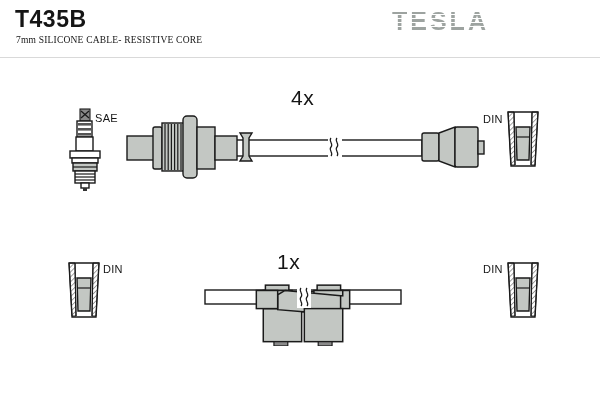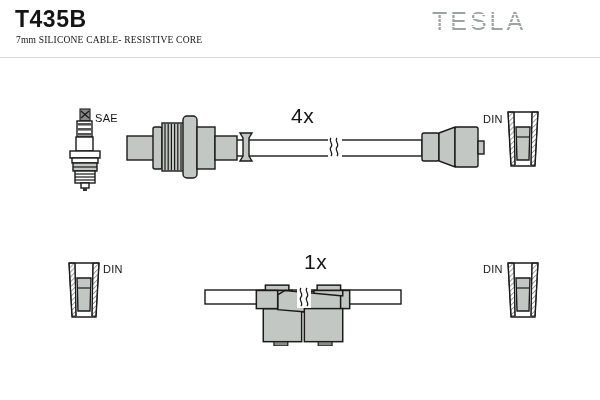--- a/index.html
+++ b/index.html
@@ -11,23 +11,23 @@
   }
   html,body{margin:0;padding:0;background:#fff;}
   .stage{
     position:relative;width:600px;height:400px;background:#fff;overflow:hidden;
     font-family:"Liberation Sans",sans-serif;color:#151515;
   }
   .abs{position:absolute;}
   .part-number{left:15px;top:6px;font-size:23px;font-weight:700;letter-spacing:.5px;}
   .subtitle{left:16px;top:35px;font-size:9.5px;font-weight:400;letter-spacing:.2px;font-family:Liberation Serif, serif;}
   .brand{
-    left:392px;top:7px;font-size:25px;font-weight:400;letter-spacing:3px;
+    left:392px;top:7px;font-size:25px;font-weight:700;letter-spacing:3px;
     background:repeating-linear-gradient(to bottom,var(--brand-gray) 0px,var(--brand-gray) 2.6px,#ffffff 2.6px,#ffffff 4.1px);
-    -webkit-background-clip:text;background-clip:text;color:transparent;margin-left:40px;
+    -webkit-background-clip:text;background-clip:text;color:transparent;
   }
   .divider{left:0;top:57px;width:600px;height:1px;background:var(--divider-gray);}
   .conn-label{font-size:11px;font-weight:400;letter-spacing:.3px;}
   .qty-label{font-size:21px;font-weight:500;letter-spacing:.5px;}
   
   .sg{fill:var(--connector-gray);stroke:var(--outline-black);stroke-width:1.4;}
   .sw{fill:#ffffff;stroke:var(--outline-black);stroke-width:1.4;}
   .sl{stroke:var(--outline-black);stroke-width:1.2;fill:none;}
   .sd{fill:var(--connector-gray-dark);stroke:var(--outline-black);stroke-width:1.1;}
   .sh{fill:url(#hatch);stroke:var(--outline-black);stroke-width:.9;}
@@ -87,21 +87,21 @@
       <line class="sl" x1="9" y1="63" x2="33" y2="63"></line>
       <rect class="sw" x="11" y="67" width="20" height="12"></rect>
       <line class="sl" x1="11" y1="70" x2="31" y2="70"></line>
       <line class="sl" x1="11" y1="73" x2="31" y2="73"></line>
       <line class="sl" x1="11" y1="76" x2="31" y2="76"></line>
       <rect class="sw" x="17" y="79" width="8" height="5"></rect>
       <rect x="19" y="84" width="4" height="3" fill="#333"></rect>
     </svg>
     <span class="abs conn-label" style="left:95px;top:112px">SAE</span>
 
-    <span class="abs qty-label" style="left:291px;top:104px">4x</span>
+    <span class="abs qty-label" style="left:291px;top:86px">4x</span>
 
     <svg class="abs" style="left:125px;top:103px" width="420" height="80" viewBox="0 0 420 80">
 
       <rect class="sw" x="110" y="37" width="187" height="16"></rect>
 
       <rect class="sg" x="2" y="33" width="27" height="24"></rect>
       <rect class="sg" x="28" y="24" width="9" height="42" rx="2"></rect>
       <rect class="sg" x="37" y="20" width="22" height="48"></rect>
       <line class="sl" x1="40" y1="21" x2="40" y2="67"></line>
       <line class="sl" x1="43.2" y1="21" x2="43.2" y2="67"></line>
@@ -130,21 +130,21 @@
     </svg>
   </div>
 
   <div>
 
     <svg class="abs" style="left:66px;top:261px" width="36" height="58">
       <use href="#din-cup-sym" xlink:href="#din-cup-sym"></use>
     </svg>
     <span class="abs conn-label" style="left:103px;top:263px">DIN</span>
 
-    <span class="abs qty-label" style="left:304px;top:250px">1x</span>
+    <span class="abs qty-label" style="left:277px;top:250px">1x</span>
 
     <svg class="abs" style="left:125px;top:282px" width="360" height="64" viewBox="0 0 360 64">
       <rect class="sw" x="80" y="8" width="196" height="14"></rect>
       <use href="#elbow-sym" xlink:href="#elbow-sym" x="2" y="1"></use>
       <use href="#elbow-sym" xlink:href="#elbow-sym" x="2" y="1" transform="translate(356,0) scale(-1,1)"></use>
       <rect class="blank" x="172" y="5" width="14" height="21"></rect>
       <path class="sl" d="M176,6 c-3,3 3,6 0,9 c-3,3 3,6 0,9"></path>
       <path class="sl" d="M182,6 c-3,3 3,6 0,9 c-3,3 3,6 0,9"></path>
     </svg>
 

